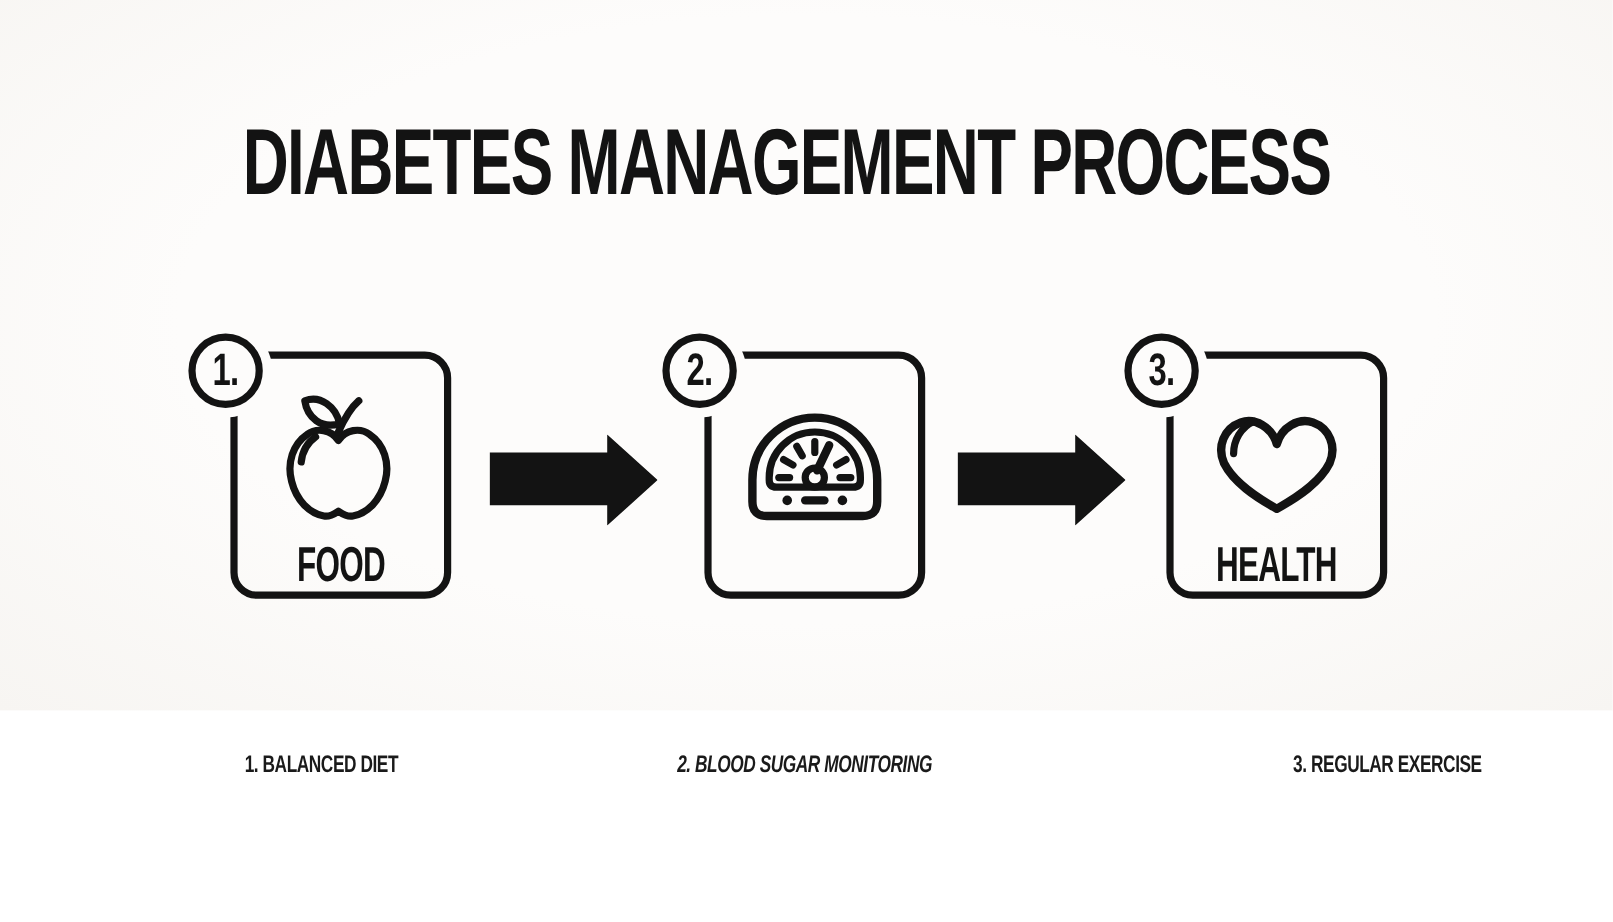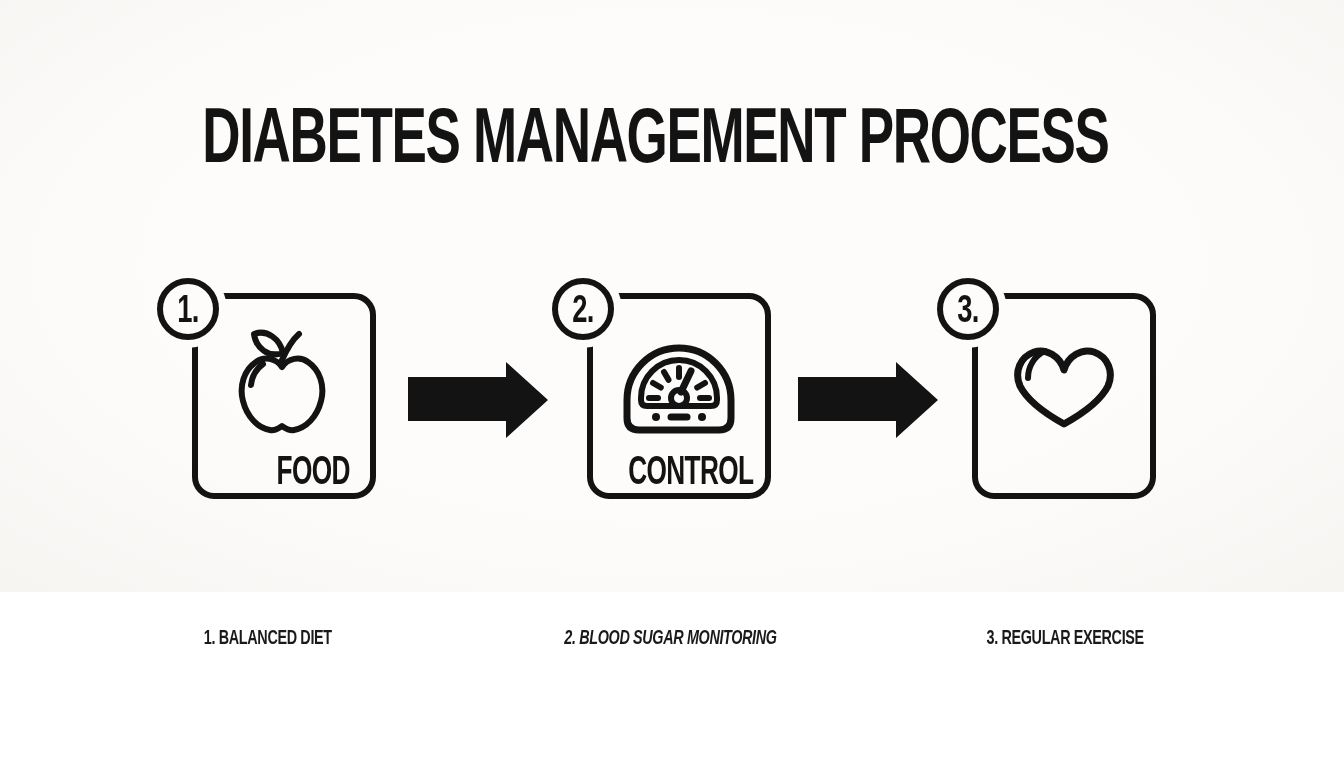--- a/index.html
+++ b/index.html
@@ -40,36 +40,36 @@
   }
 
   .icon-wrap{position:absolute;left:50%;transform:translateX(-50%);}
   .icon-apple{top:28px;}
   .icon-gauge{top:45px;}
   .icon-heart{top:43px;}
   .icon-wrap svg{display:block;overflow:visible;}
 
   .boxlabel{
     position:absolute;bottom:2px;left:0;width:100%;
-    text-align:right;font-weight:bold;font-size:41px;line-height:41px;
+    text-align:center;font-weight:bold;font-size:41px;line-height:41px;
     letter-spacing:-1px;color:#131313;margin-top:12px;
   }
 
   .arrow{position:absolute;top:362px;width:140px;height:76px;}
   .arrow-1{left:408px;}
   .arrow-2{left:798px;}
 
   .caption{
     position:absolute;top:621px;width:400px;
     text-align:center;font-weight:bold;font-size:20px;line-height:32px;
     letter-spacing:-0.5px;color:#1a1a1a;
   }
   .cap-1{left:68px;}
   .cap-2{left:470px;font-style:italic;}
-  .cap-3{left:865px;}
+  .cap-3{left:865px;text-align:right;}
 
   .stroke{fill:none;stroke:#131313;stroke-width:6;stroke-linecap:round;stroke-linejoin:round;}
   .stroke7{fill:none;stroke:#131313;stroke-width:7;stroke-linecap:round;stroke-linejoin:round;}
   .fillink{fill:#131313;stroke:none;}
 </style>
 </head>
 <body>
 
 <div class="canvas">
 
@@ -106,36 +106,36 @@
         <line class="stroke" x1="56" y1="24" x2="56" y2="33"></line>
         <line class="stroke" x1="82" y1="39" x2="74.2" y2="43.5"></line>
         <line class="stroke" x1="86" y1="54" x2="77" y2="54"></line>
         <line class="stroke7" x1="58" y1="48" x2="68" y2="27"></line>
         <circle class="stroke" cx="56" cy="54" r="8" fill="#fdfcfb"></circle>
         <circle class="fillink" cx="33" cy="73" r="4"></circle>
         <line class="stroke7" x1="48" y1="73" x2="64" y2="73"></line>
         <circle class="fillink" cx="79" cy="73" r="4"></circle>
       </svg>
     </div>
-    <div class="boxlabel"><span class="cond-64">CONTROL</span></div>
   </div>
 
   <div class="arrow arrow-2">
     <svg width="140" height="76" viewBox="0 0 140 76">
       <polygon class="fillink" points="0,15 98,15 98,0 140,38 98,76 98,59 0,59"></polygon>
     </svg>
   </div>
 
   <div class="stepbox box-3">
     <div class="badge"><span class="cond-72">3.</span></div>
     <div class="icon-wrap icon-heart">
       <svg width="104" height="90" viewBox="0 0 104 90">
         <path class="stroke7" d="M52,28 C48,14 34,6 22,10 C8,15 2,30 8,44 C16,60 34,72 52,82 C70,72 88,60 96,44 C102,30 96,15 82,10 C70,6 56,14 52,28 Z"></path>
         <path class="stroke" d="M16,36 C16,25 22,14 33,9"></path>
       </svg>
     </div>
+    <div class="boxlabel"><span class="cond-64">HEALTH</span></div>
   </div>
 
   <div class="caption cap-1"><span class="cond-72">1. BALANCED DIET</span></div>
   <div class="caption cap-2"><span class="cond-72">2. BLOOD SUGAR MONITORING</span></div>
   <div class="caption cap-3"><span class="cond-72">3. REGULAR EXERCISE</span></div>
 
 </div>
 
 </body></html>

